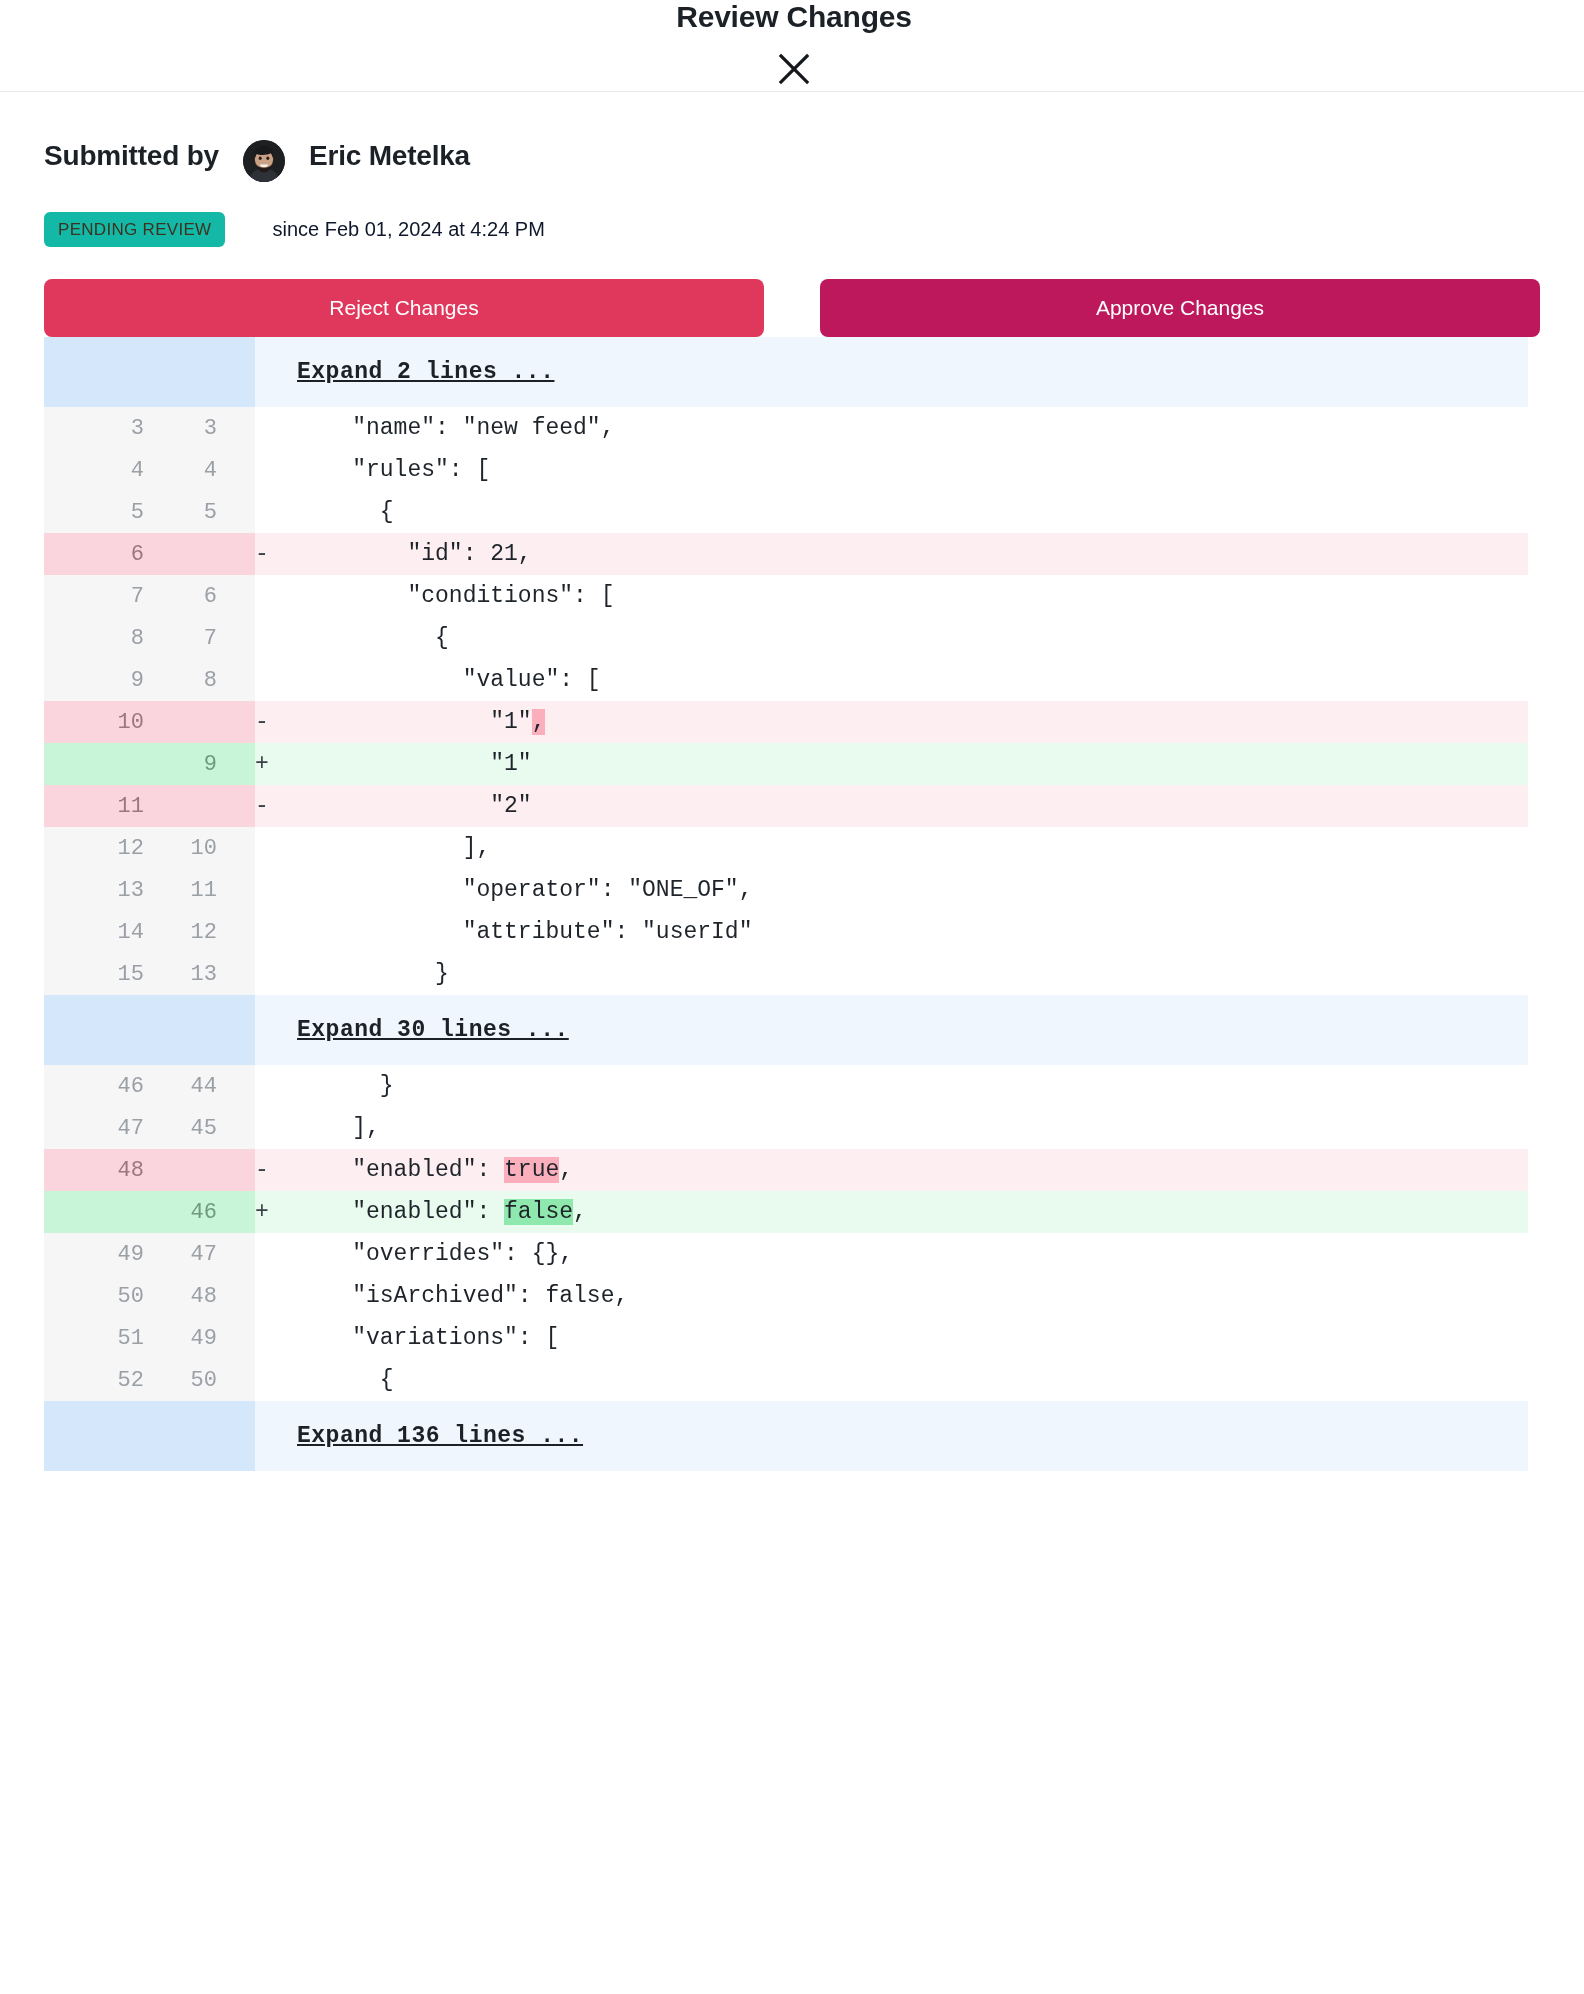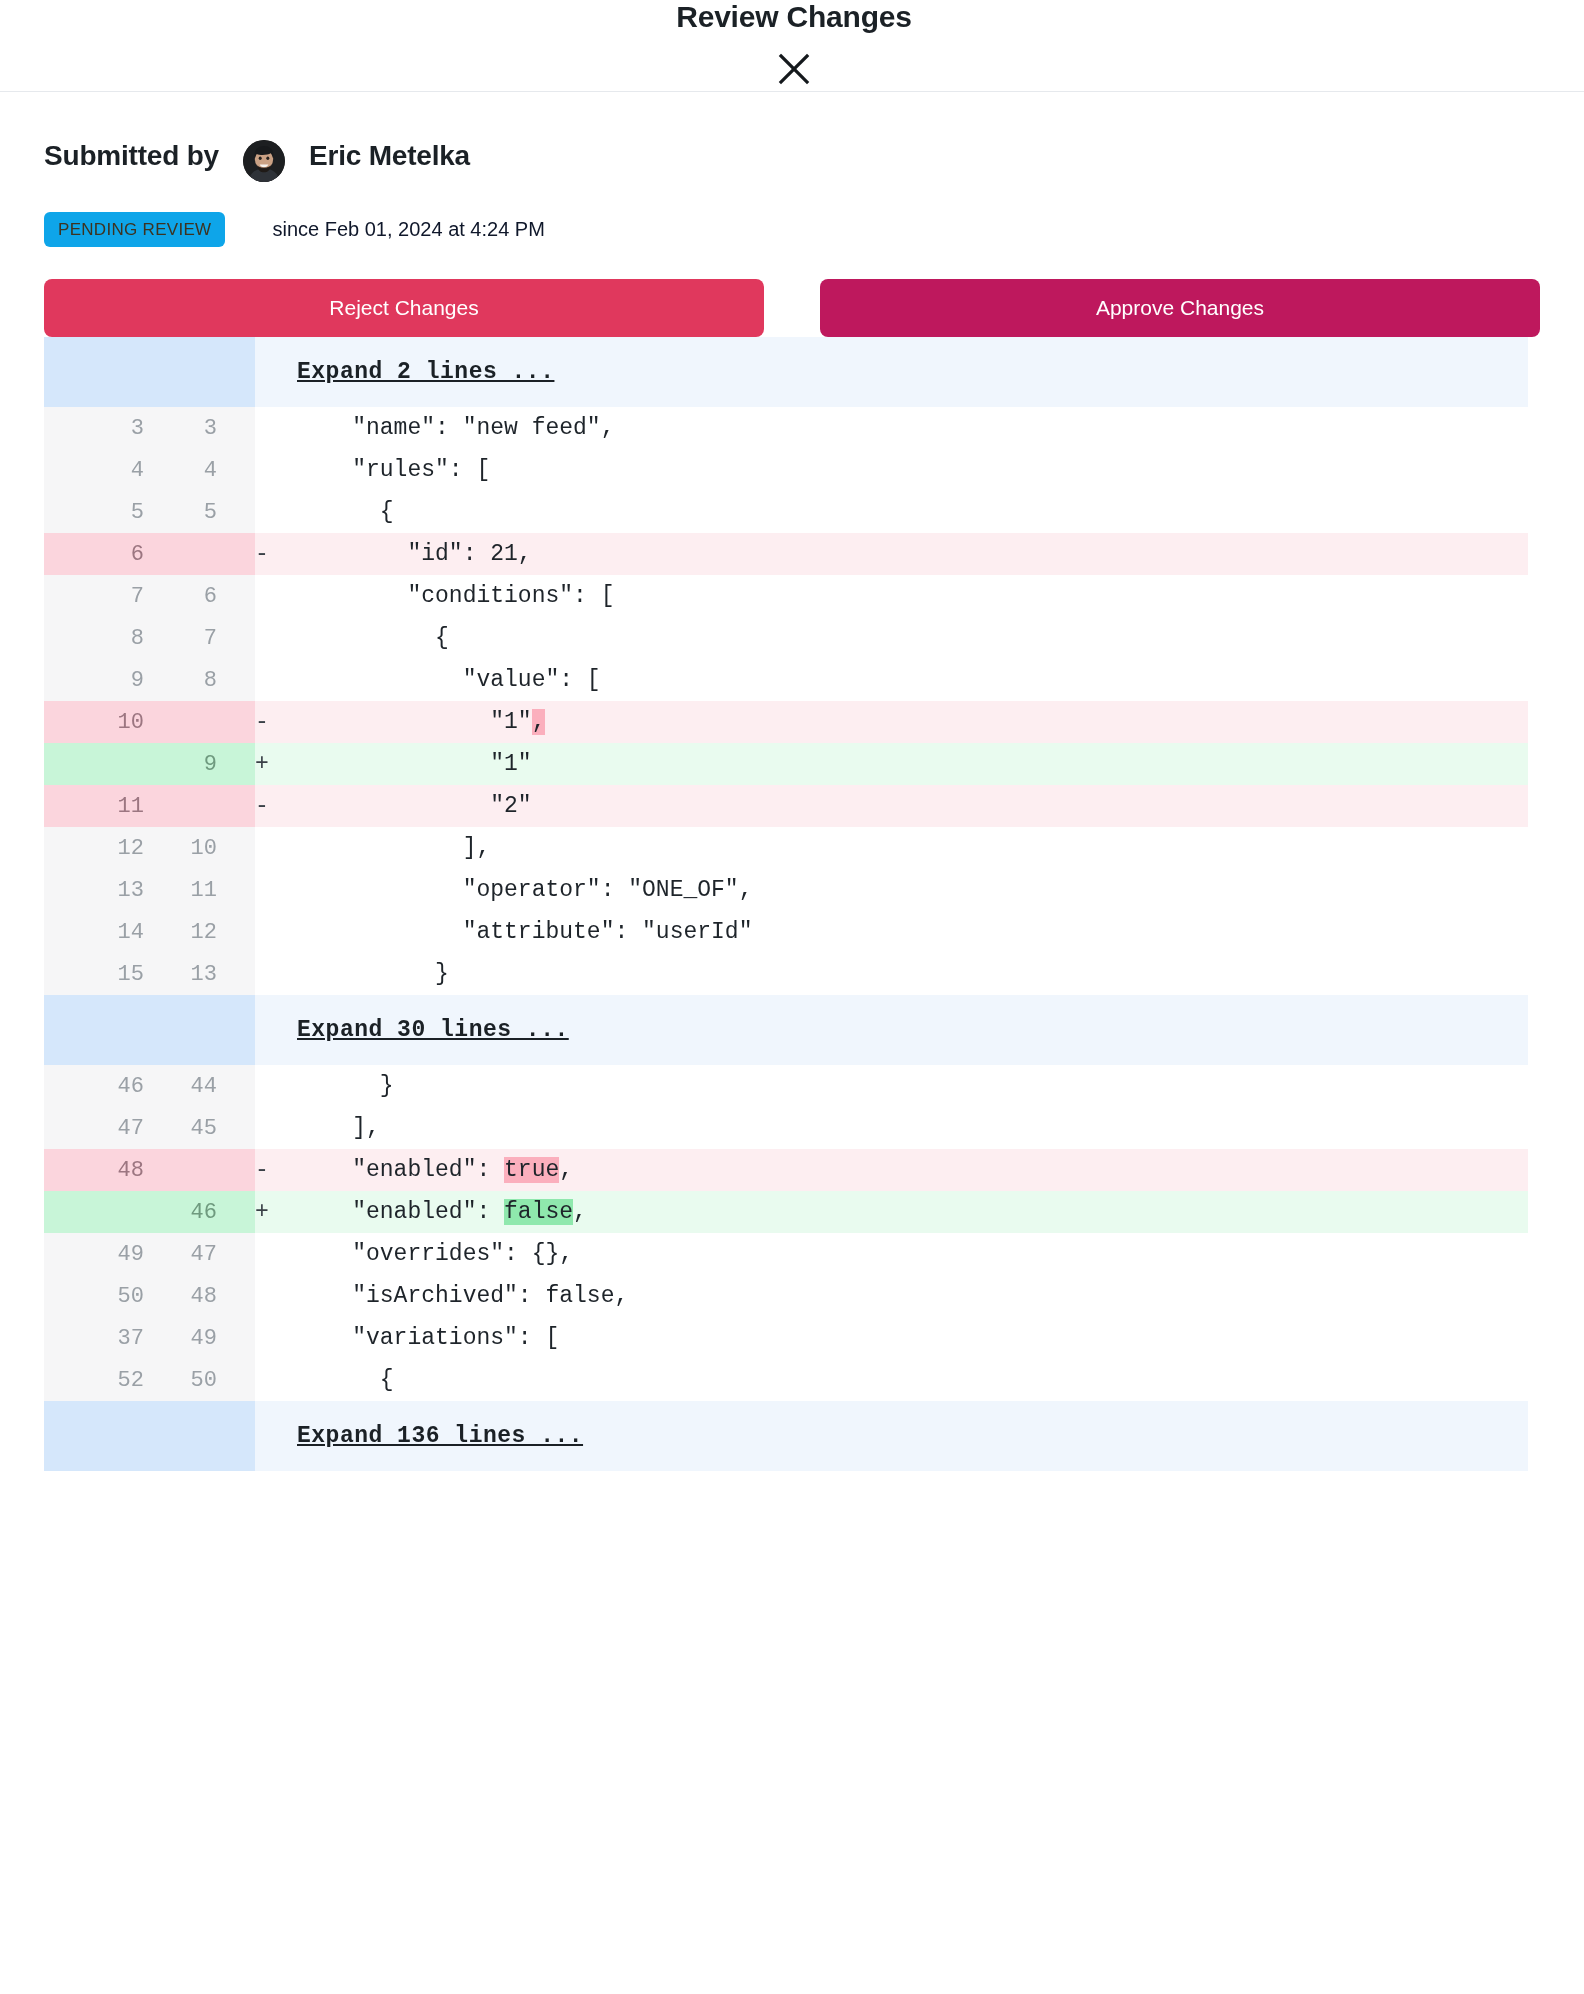--- a/index.html
+++ b/index.html
@@ -61,21 +61,21 @@
   .submitter-name { font-weight: 700; }
 
   
   .status-row {
     display: flex;
     align-items: center;
     gap: 18px;
     margin-top: 30px;
   }
   .status-badge {
-    background: #0ea5e9;
+    background: #14b8a6;
     color: #3d3320;
     font-size: 17px;
     font-weight: 500;
     letter-spacing: 0.3px;
     padding: 9px 14px;
     border-radius: 6px;
     line-height: 1;
   }
   .status-since {
     font-size: 20px;
@@ -359,21 +359,21 @@
           <td class="marker"></td>
           <td class="code"><span>    "overrides": {},</span></td>
         </tr>
         <tr class="ctx">
           <td class="ln old">50</td>
           <td class="ln new">48</td>
           <td class="marker"></td>
           <td class="code"><span>    "isArchived": false,</span></td>
         </tr>
         <tr class="ctx">
-          <td class="ln old">37</td>
+          <td class="ln old">51</td>
           <td class="ln new">49</td>
           <td class="marker"></td>
           <td class="code"><span>    "variations": [</span></td>
         </tr>
         <tr class="ctx">
           <td class="ln old">52</td>
           <td class="ln new">50</td>
           <td class="marker"></td>
           <td class="code"><span>      {</span></td>
         </tr>

